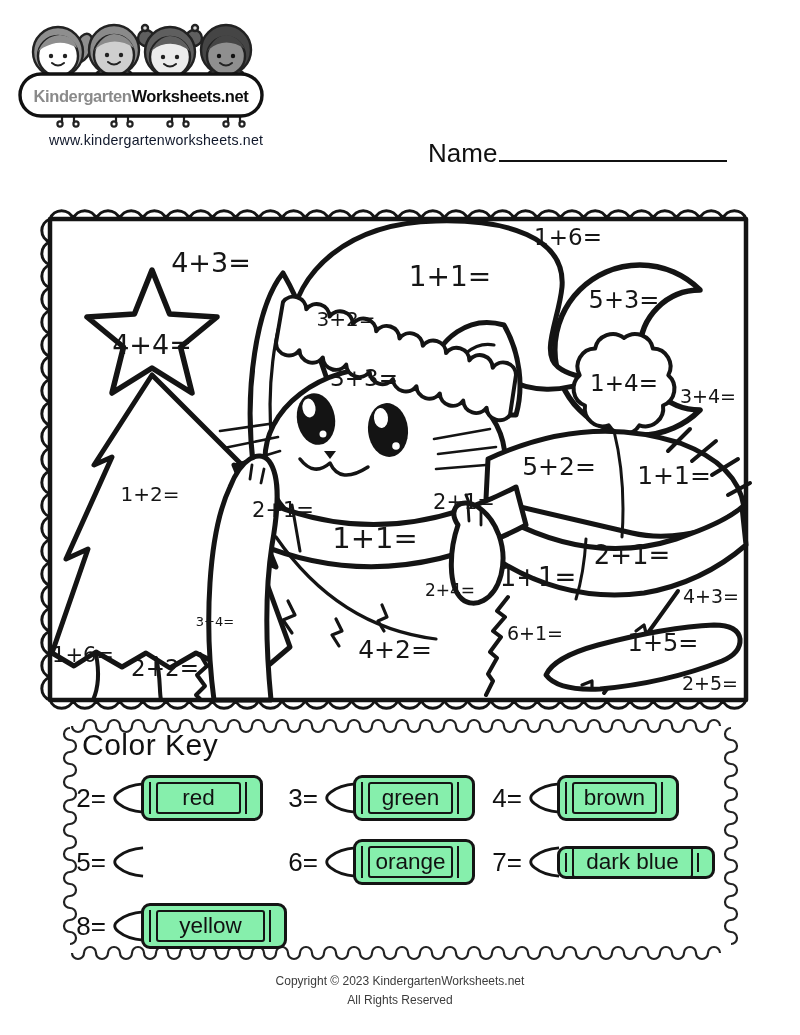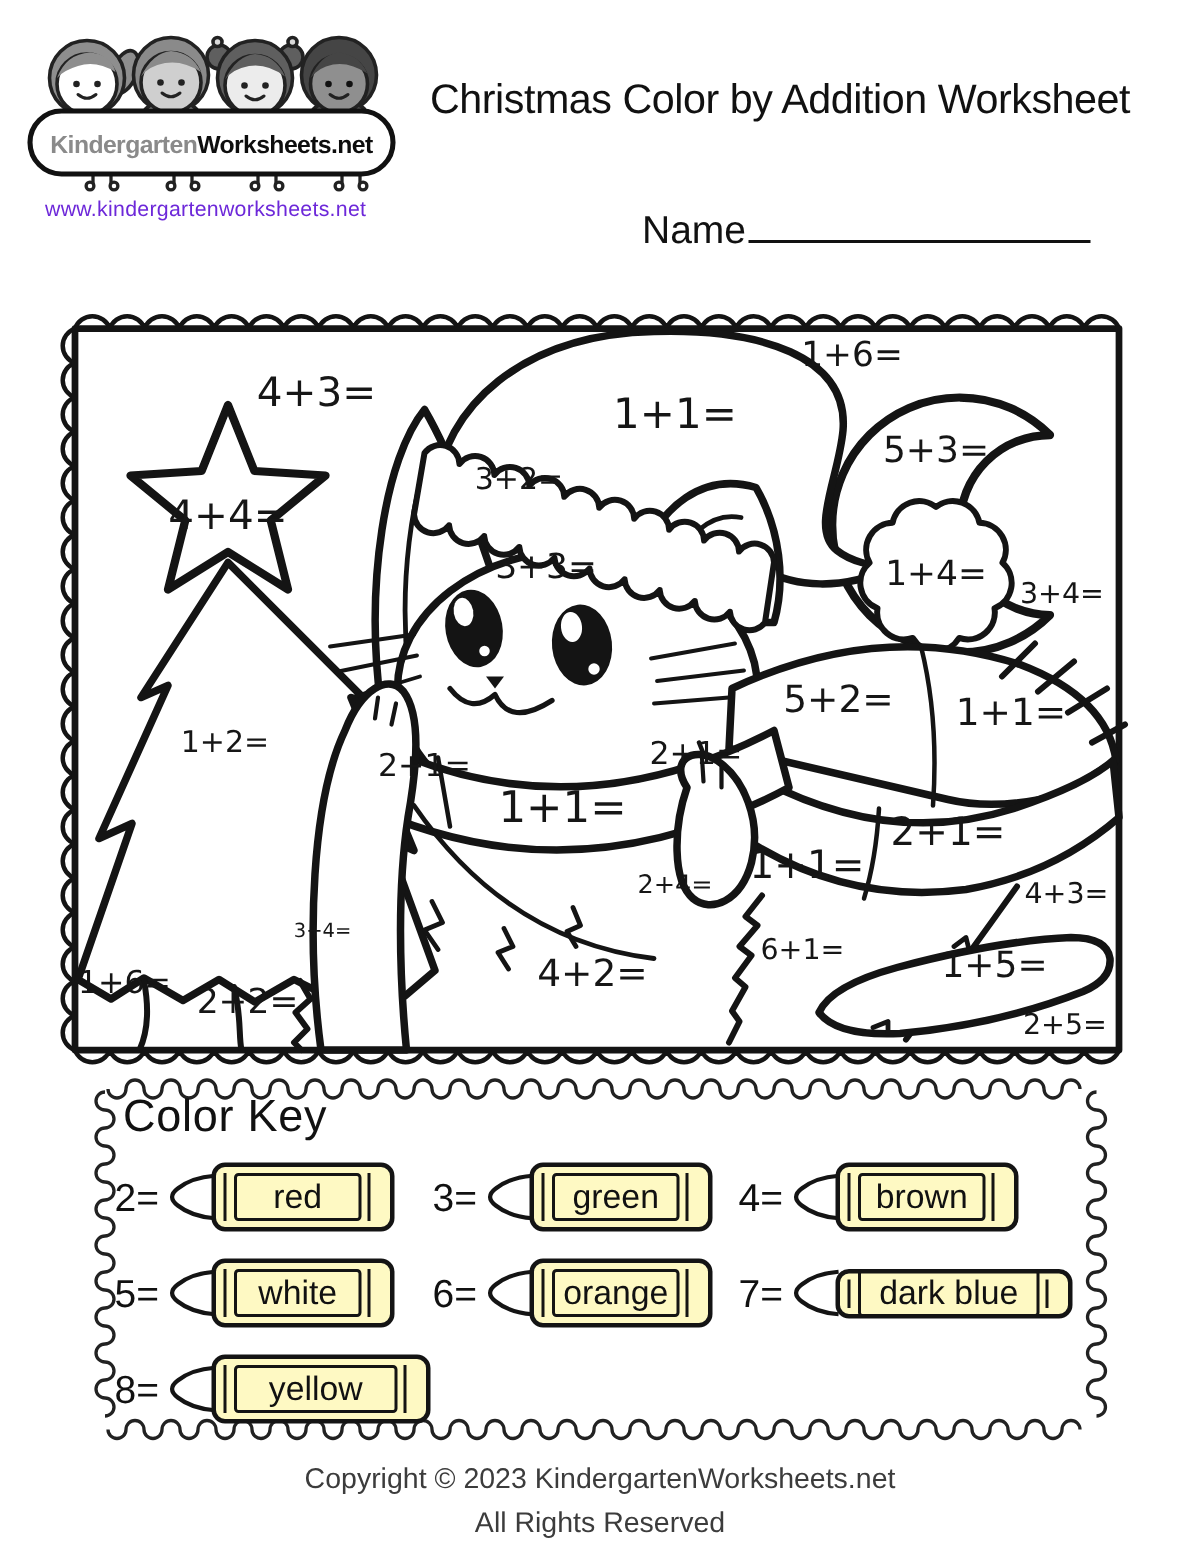--- a/index.html
+++ b/index.html
@@ -1,48 +1,48 @@
 <!DOCTYPE html>
 <html><head>
 <meta charset="utf-8">
 <style>
   html,body{margin:0;padding:0;background:#fff;}
   .page{position:relative;width:800px;height:1035px;background:#fff;overflow:hidden;
         font-family:"Liberation Sans",sans-serif;color:#111;}
   
   .logo{position:absolute;left:16px;top:12px;width:250px;text-align:right;}
-  .logo-url{position:absolute;left:14px;top:120px;font-size:14.2px;color:#6d28d9;letter-spacing:.2px;}
+  .logo-url{position:absolute;left:33px;top:120px;font-size:14.2px;color:#0f172a;letter-spacing:.2px;}
   
   .title{position:absolute;left:260px;top:50px;width:520px;text-align:center;
          font-size:27.5px;font-weight:400;letter-spacing:-.3px;white-space:nowrap;}
   .name-row{position:absolute;left:428px;top:134px;font-size:26px;}
   .name-line{display:inline-block;width:228px;border-bottom:2.6px solid #111;height:1em;margin-left:2px;}
   
   .picture{position:absolute;left:38px;top:207px;width:720px;height:505px;}
   .picture svg{position:absolute;left:0;top:0;}
   #problems{position:absolute;left:0;top:0;width:720px;height:505px;pointer-events:none;}
   .problem{position:absolute;transform:translate(-50%,-50%);
            font-family:"DejaVu Sans",sans-serif;color:#161616;white-space:nowrap;}
   
   .colorkey{position:absolute;left:60px;top:716px;width:682px;height:246px;}
   .ck-title{position:absolute;left:22px;top:12px;font-size:30px;font-weight:400;letter-spacing:.5px;}
   .ck-entry{position:absolute;display:flex;align-items:center;gap:4px;height:52px;}
   .ck-num{font-size:26px;min-width:34px;text-align:right;}
   .crayon{display:flex;align-items:center;}
   .cr-tip{flex:0 0 auto;margin-right:-3px;}
-  .cr-body{height:46px;background:#fef9c3;border:3px solid #141414;border-radius:9px;
+  .cr-body{height:46px;background:#86efac;border:3px solid #141414;border-radius:9px;
            display:flex;align-items:center;box-sizing:border-box;}
   .cr-body.wide{height:33px;}
   .cr-start{width:0;height:calc(100% - 8px);border-left:2.4px solid #141414;margin-left:5px;}
   .cr-label{flex:1;margin:4px 4px 4px 5px;border:2.4px solid #141414;border-radius:3px;
             text-align:center;font-size:22.5px;padding:1px 4px;white-space:nowrap;}
   .cr-end{width:7px;height:calc(100% - 8px);border-left:2.4px solid #141414;margin-right:6px;}
   
   .footer{position:absolute;left:0;top:972px;width:100%;text-align:center;
-          font-size:19px;line-height:1.55;color:#3c3c3c;}
+          font-size:12px;line-height:1.55;color:#3c3c3c;}
 </style>
 </head>
 <body>
 
 <div class="page">
 
   <div class="logo">
     <svg width="250" height="118" viewBox="0 0 250 118">
       <g stroke="#222" stroke-width="2.4" stroke-linecap="round" stroke-linejoin="round">
 
@@ -103,21 +103,20 @@
             <circle cx="226" cy="112" r="2.6" fill="#fff"></circle>
         </g>
       </g>
 
       <rect x="4" y="62" width="242" height="42" rx="21" fill="#fff" stroke="#111" stroke-width="3.4"></rect>
       <text x="125" y="90" text-anchor="middle" font-family="Liberation Sans, sans-serif" font-size="16.5" font-weight="bold" letter-spacing="-0.4"><tspan fill="#8a8a8a">Kindergarten</tspan><tspan fill="#0d0d0d">Worksheets.net</tspan></text>
     </svg>
     <div class="logo-url">www.kindergartenworksheets.net</div>
   </div>
 
-  <div class="title">Christmas Color by Addition Worksheet</div>
   <div class="name-row">
     <span>Name</span><span class="name-line"></span>
   </div>
 
   <div class="picture">
     <svg width="720" height="505" viewBox="0 0 720 505">
       <g fill="none" stroke="#141414" stroke-linecap="round" stroke-linejoin="round">
         <path id="frame-scallops" stroke-width="3" d="M 12 12 a 12.3 12.3 0 0 1 23.2 0.0 a 12.3 12.3 0 0 1 23.2 0.0 a 12.3 12.3 0 0 1 23.2 0.0 a 12.3 12.3 0 0 1 23.2 0.0 a 12.3 12.3 0 0 1 23.2 0.0 a 12.3 12.3 0 0 1 23.2 0.0 a 12.3 12.3 0 0 1 23.2 0.0 a 12.3 12.3 0 0 1 23.2 0.0 a 12.3 12.3 0 0 1 23.2 0.0 a 12.3 12.3 0 0 1 23.2 0.0 a 12.3 12.3 0 0 1 23.2 0.0 a 12.3 12.3 0 0 1 23.2 0.0 a 12.3 12.3 0 0 1 23.2 0.0 a 12.3 12.3 0 0 1 23.2 0.0 a 12.3 12.3 0 0 1 23.2 0.0 a 12.3 12.3 0 0 1 23.2 0.0 a 12.3 12.3 0 0 1 23.2 0.0 a 12.3 12.3 0 0 1 23.2 0.0 a 12.3 12.3 0 0 1 23.2 0.0 a 12.3 12.3 0 0 1 23.2 0.0 a 12.3 12.3 0 0 1 23.2 0.0 a 12.3 12.3 0 0 1 23.2 0.0 a 12.3 12.3 0 0 1 23.2 0.0 a 12.3 12.3 0 0 1 23.2 0.0 a 12.3 12.3 0 0 1 23.2 0.0 a 12.3 12.3 0 0 1 23.2 0.0 a 12.3 12.3 0 0 1 23.2 0.0 a 12.3 12.3 0 0 1 23.2 0.0 a 12.3 12.3 0 0 1 23.2 0.0 a 12.3 12.3 0 0 1 23.2 0.0 M 708 12 a 12.1 12.1 0 0 0 0.0 22.9 a 12.1 12.1 0 0 0 0.0 22.9 a 12.1 12.1 0 0 0 0.0 22.9 a 12.1 12.1 0 0 0 0.0 22.9 a 12.1 12.1 0 0 0 0.0 22.9 a 12.1 12.1 0 0 0 0.0 22.9 a 12.1 12.1 0 0 0 0.0 22.9 a 12.1 12.1 0 0 0 0.0 22.9 a 12.1 12.1 0 0 0 0.0 22.9 a 12.1 12.1 0 0 0 0.0 22.9 a 12.1 12.1 0 0 0 0.0 22.9 a 12.1 12.1 0 0 0 0.0 22.9 a 12.1 12.1 0 0 0 0.0 22.9 a 12.1 12.1 0 0 0 0.0 22.9 a 12.1 12.1 0 0 0 0.0 22.9 a 12.1 12.1 0 0 0 0.0 22.9 a 12.1 12.1 0 0 0 0.0 22.9 a 12.1 12.1 0 0 0 0.0 22.9 a 12.1 12.1 0 0 0 0.0 22.9 a 12.1 12.1 0 0 0 0.0 22.9 a 12.1 12.1 0 0 0 0.0 22.9 M 708 493 a 12.3 12.3 0 0 1 -23.2 0.0 a 12.3 12.3 0 0 1 -23.2 0.0 a 12.3 12.3 0 0 1 -23.2 0.0 a 12.3 12.3 0 0 1 -23.2 0.0 a 12.3 12.3 0 0 1 -23.2 0.0 a 12.3 12.3 0 0 1 -23.2 0.0 a 12.3 12.3 0 0 1 -23.2 0.0 a 12.3 12.3 0 0 1 -23.2 0.0 a 12.3 12.3 0 0 1 -23.2 0.0 a 12.3 12.3 0 0 1 -23.2 0.0 a 12.3 12.3 0 0 1 -23.2 0.0 a 12.3 12.3 0 0 1 -23.2 0.0 a 12.3 12.3 0 0 1 -23.2 0.0 a 12.3 12.3 0 0 1 -23.2 0.0 a 12.3 12.3 0 0 1 -23.2 0.0 a 12.3 12.3 0 0 1 -23.2 0.0 a 12.3 12.3 0 0 1 -23.2 0.0 a 12.3 12.3 0 0 1 -23.2 0.0 a 12.3 12.3 0 0 1 -23.2 0.0 a 12.3 12.3 0 0 1 -23.2 0.0 a 12.3 12.3 0 0 1 -23.2 0.0 a 12.3 12.3 0 0 1 -23.2 0.0 a 12.3 12.3 0 0 1 -23.2 0.0 a 12.3 12.3 0 0 1 -23.2 0.0 a 12.3 12.3 0 0 1 -23.2 0.0 a 12.3 12.3 0 0 1 -23.2 0.0 a 12.3 12.3 0 0 1 -23.2 0.0 a 12.3 12.3 0 0 1 -23.2 0.0 a 12.3 12.3 0 0 1 -23.2 0.0 a 12.3 12.3 0 0 1 -23.2 0.0 M 12 493 a 12.1 12.1 0 0 1 0.0 -22.9 a 12.1 12.1 0 0 1 0.0 -22.9 a 12.1 12.1 0 0 1 0.0 -22.9 a 12.1 12.1 0 0 1 0.0 -22.9 a 12.1 12.1 0 0 1 0.0 -22.9 a 12.1 12.1 0 0 1 0.0 -22.9 a 12.1 12.1 0 0 1 0.0 -22.9 a 12.1 12.1 0 0 1 0.0 -22.9 a 12.1 12.1 0 0 1 0.0 -22.9 a 12.1 12.1 0 0 1 0.0 -22.9 a 12.1 12.1 0 0 1 0.0 -22.9 a 12.1 12.1 0 0 1 0.0 -22.9 a 12.1 12.1 0 0 1 0.0 -22.9 a 12.1 12.1 0 0 1 0.0 -22.9 a 12.1 12.1 0 0 1 0.0 -22.9 a 12.1 12.1 0 0 1 0.0 -22.9 a 12.1 12.1 0 0 1 0.0 -22.9 a 12.1 12.1 0 0 1 0.0 -22.9 a 12.1 12.1 0 0 1 0.0 -22.9 a 12.1 12.1 0 0 1 0.0 -22.9 a 12.1 12.1 0 0 1 0.0 -22.9"></path>
         <rect x="12" y="12" width="696" height="481" fill="#fff" stroke-width="4.5"></rect>
 
@@ -257,25 +256,20 @@
               <div class="cr-end"></div>
             </div>
           </div>
         </div>
         <div class="ck-entry" style="left: 12px; top: 120px;">
           <span class="ck-num">5=</span>
           <div class="crayon">
             <svg class="cr-tip" width="34" height="44" viewBox="0 0 36 46">
               <path d="M35 8 C22 9 14 13 9 17 Q1 23 9 29 C14 33 22 37 35 38" fill="#fff" stroke="#141414" stroke-width="3" stroke-linejoin="round"></path>
             </svg>
-            <div class="cr-body" style="width:122px">
-              <div class="cr-start"></div>
-              <div class="cr-label">white</div>
-              <div class="cr-end"></div>
-            </div>
           </div>
         </div>
         <div class="ck-entry" style="left: 224px; top: 120px;">
           <span class="ck-num">6=</span>
           <div class="crayon">
             <svg class="cr-tip" width="34" height="44" viewBox="0 0 36 46">
               <path d="M35 8 C22 9 14 13 9 17 Q1 23 9 29 C14 33 22 37 35 38" fill="#fff" stroke="#141414" stroke-width="3" stroke-linejoin="round"></path>
             </svg>
             <div class="cr-body" style="width:122px">
               <div class="cr-start"></div>

